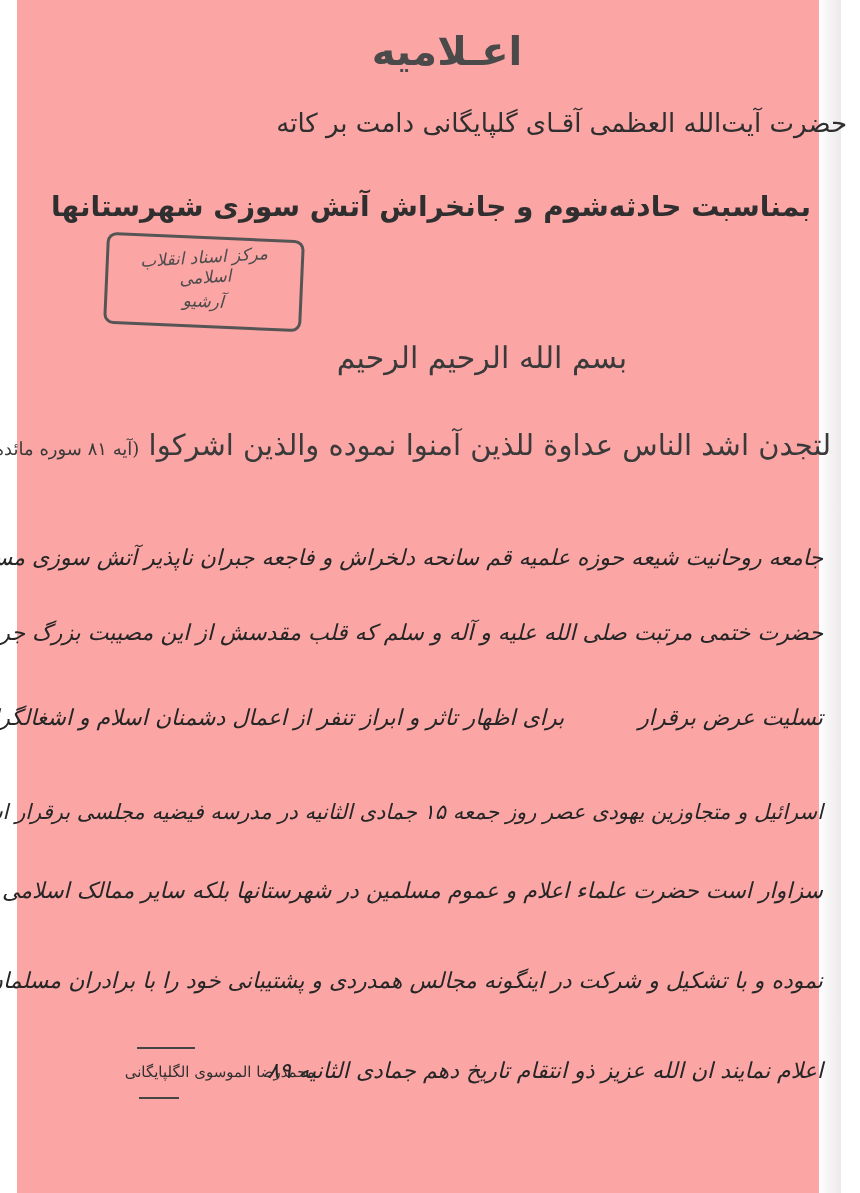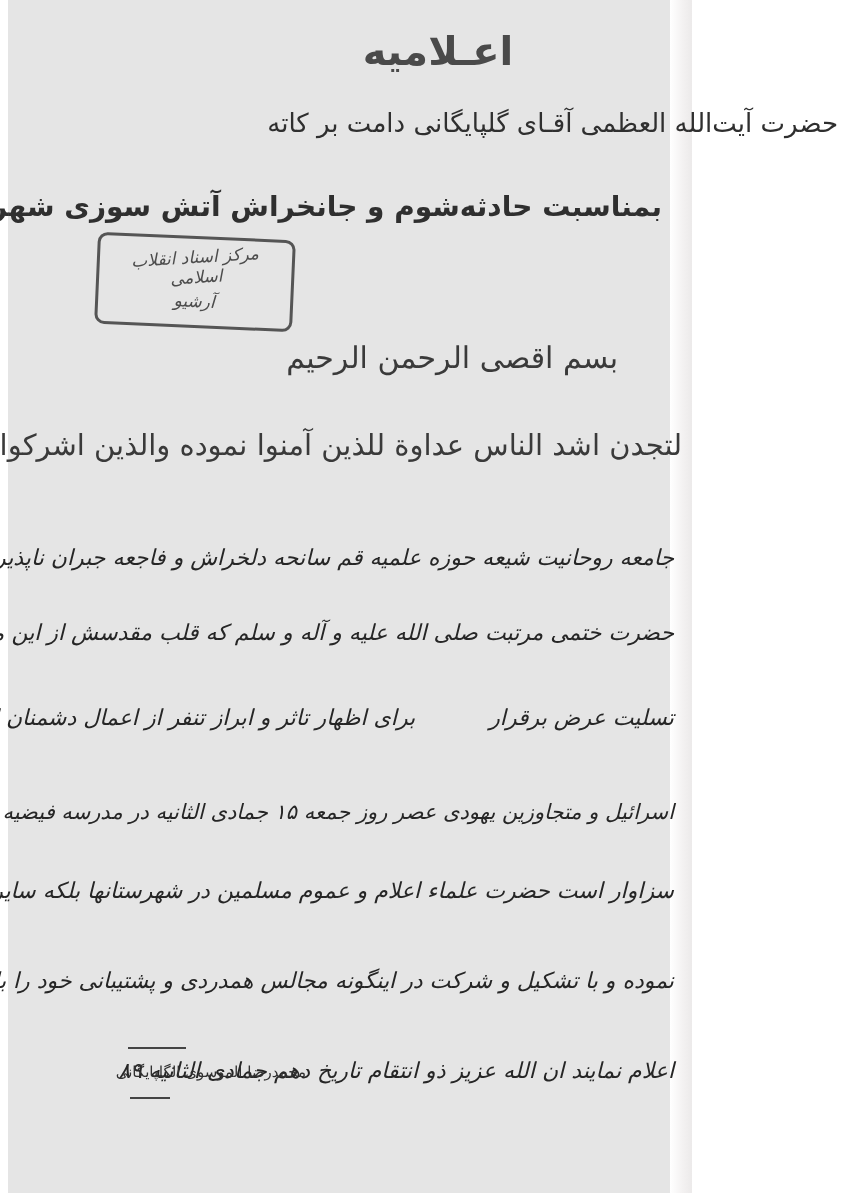--- a/index.html
+++ b/index.html
@@ -10,23 +10,23 @@
   body {
     width: 860px;
     height: 1193px;
     position: relative;
     overflow: hidden;
     font-family: "DejaVu Sans", sans-serif;
     color: #3a3a3a;
   }
   .page {
     position: absolute;
-    left: 8px; top: 0;
-    width: 684px; height: 1193px;
-    background: #e5e5e5;
+    left: 17px; top: 0;
+    width: 824px; height: 1193px;
+    background: #fca5a5;
   }
   .right-edge {
     position: absolute;
     right: 0; top: 0;
     width: 22px; height: 1193px;
     background: linear-gradient(to right, #ffffff 0%, #f3f1f1 60%, #eceaea 100%);
   }
   .rtl {
     direction: rtl;
     unicode-bidi: embed;
@@ -163,21 +163,21 @@
 
   <div class="rtl subtitle-1">حضرت آیت‌الله العظمی آقـای گلپایگانی دامت بر کاته</div>
 
   <div class="rtl subtitle-2">بمناسبت حادثه‌شوم و جانخراش آتش سوزی شهرستانها</div>
 
   <div class="stamp">
     <div class="stamp-line-1">مرکز اسناد انقلاب اسلامی</div>
     <div class="stamp-line-2">آرشیو</div>
   </div>
 
-  <div class="rtl basmala">بسم اقصی الرحمن الرحیم</div>
+  <div class="rtl basmala">بسم الله الرحیم الرحیم</div>
 
   <div class="rtl verse">
     <span>لتجدن اشد الناس عداوة للذین آمنوا نموده والذین اشرکوا</span>
     <span class="verse-ref">(آیه ۸۱ سوره مائده)</span>
   </div>
 
   <div class="rtl hand line1">جامعه روحانیت شیعه حوزه علمیه قم سانحه دلخراش و فاجعه جبران ناپذیر آتش سوزی مسجد اقصی را به پیشگاه</div>
 
   <div class="rtl hand line2">حضرت ختمی مرتبت صلی الله علیه و آله و سلم که قلب مقدسش از این مصیبت بزرگ جریحه دار شده</div>
 

